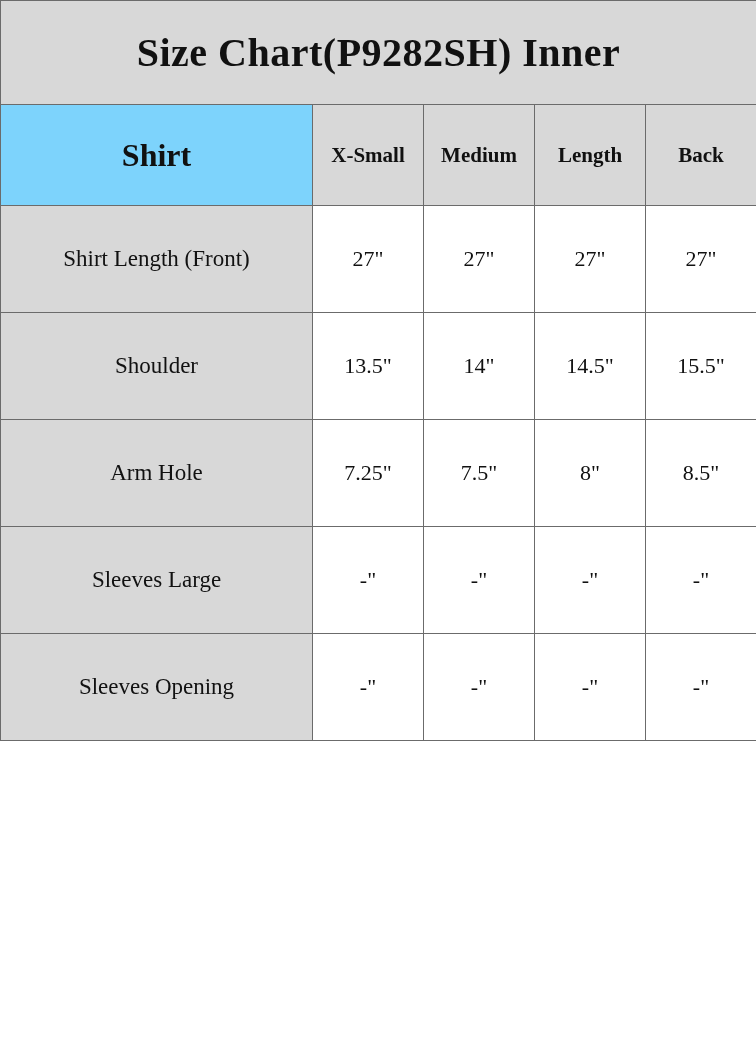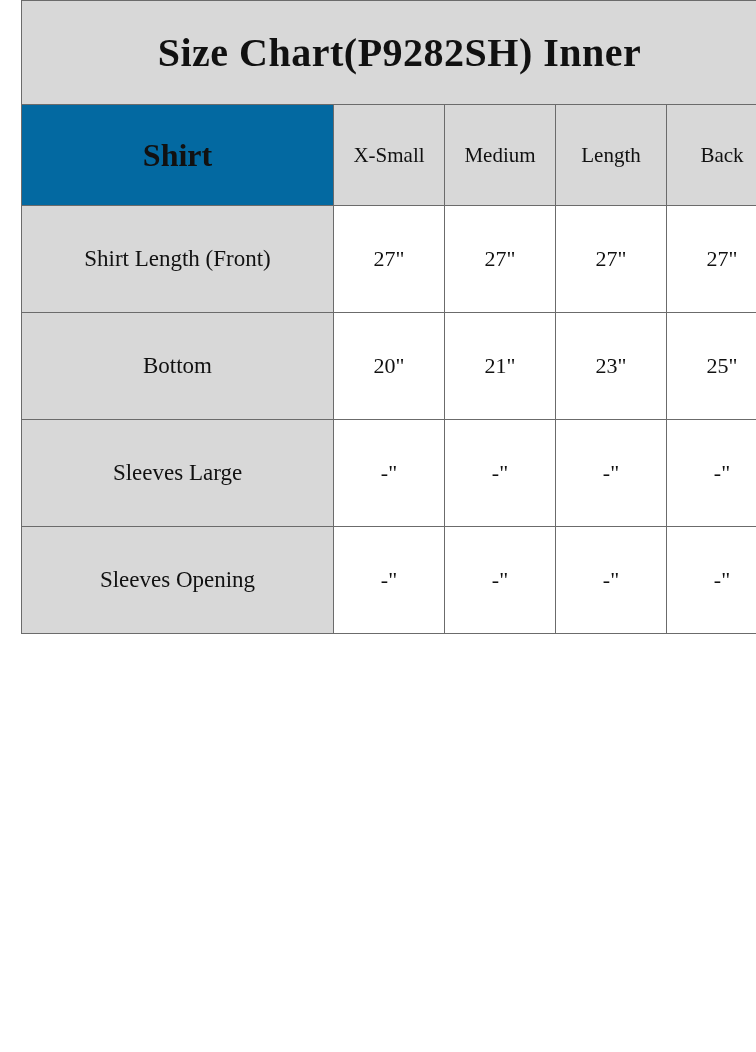--- a/index.html
+++ b/index.html
@@ -11,21 +11,20 @@
     width: 756px;
     height: 1052px;
     font-family: "Liberation Serif", serif;
     color: #1a1a1a;
     overflow: hidden;
   }
   .chart-wrap {
     width: 604px;
     height: 1052px;
     box-sizing: border-box;
-    padding-left: 21px;
   }
   table.size-chart {
     width: 756px;
     border-collapse: collapse;
     table-layout: fixed;
   }
   table.size-chart td,
   table.size-chart th {
     border: 1px solid #6b6b6b;
     padding: 0;
@@ -37,30 +36,30 @@
     background: #d8d8d8;
     height: 103px;
     font-size: 40px;
     font-weight: bold;
     letter-spacing: 0.5px;
     color: #111111;
     font-family: "Liberation Serif", serif;
   }
   
   .corner-cell {
-    background: #0369a1;
+    background: #7dd3fc;
     height: 100px;
     font-size: 32px;
     font-weight: bold;
     color: #111111;
   }
   .size-head-cell {
     background: #d8d8d8;
     font-size: 21px;
-    font-weight: normal;
+    font-weight: bold;
     color: #111111;
     margin-top: 32px;
   }
   
   .row-label {
     background: #d8d8d8;
     font-size: 23px;
     text-align: left;
     padding-left: 10px;
     color: #111111;
@@ -100,25 +99,32 @@
     </thead>
     <tbody>
       <tr>
         <td class="row-label">Shirt Length (Front)</td>
         <td class="value-cell">27"</td>
         <td class="value-cell">27"</td>
         <td class="value-cell">27"</td>
         <td class="value-cell">27"</td>
       </tr>
       <tr>
-        <td class="row-label">Bottom</td>
-        <td class="value-cell">20"</td>
-        <td class="value-cell">21"</td>
-        <td class="value-cell">23"</td>
-        <td class="value-cell">25"</td>
+        <td class="row-label">Shoulder</td>
+        <td class="value-cell">13.5"</td>
+        <td class="value-cell">14"</td>
+        <td class="value-cell">14.5"</td>
+        <td class="value-cell">15.5"</td>
+      </tr>
+      <tr>
+        <td class="row-label">Arm Hole</td>
+        <td class="value-cell">7.25"</td>
+        <td class="value-cell">7.5"</td>
+        <td class="value-cell">8"</td>
+        <td class="value-cell">8.5"</td>
       </tr>
       <tr>
         <td class="row-label">Sleeves Large</td>
         <td class="value-cell">-"</td>
         <td class="value-cell">-"</td>
         <td class="value-cell">-"</td>
         <td class="value-cell">-"</td>
       </tr>
       <tr>
         <td class="row-label">Sleeves Opening</td>

